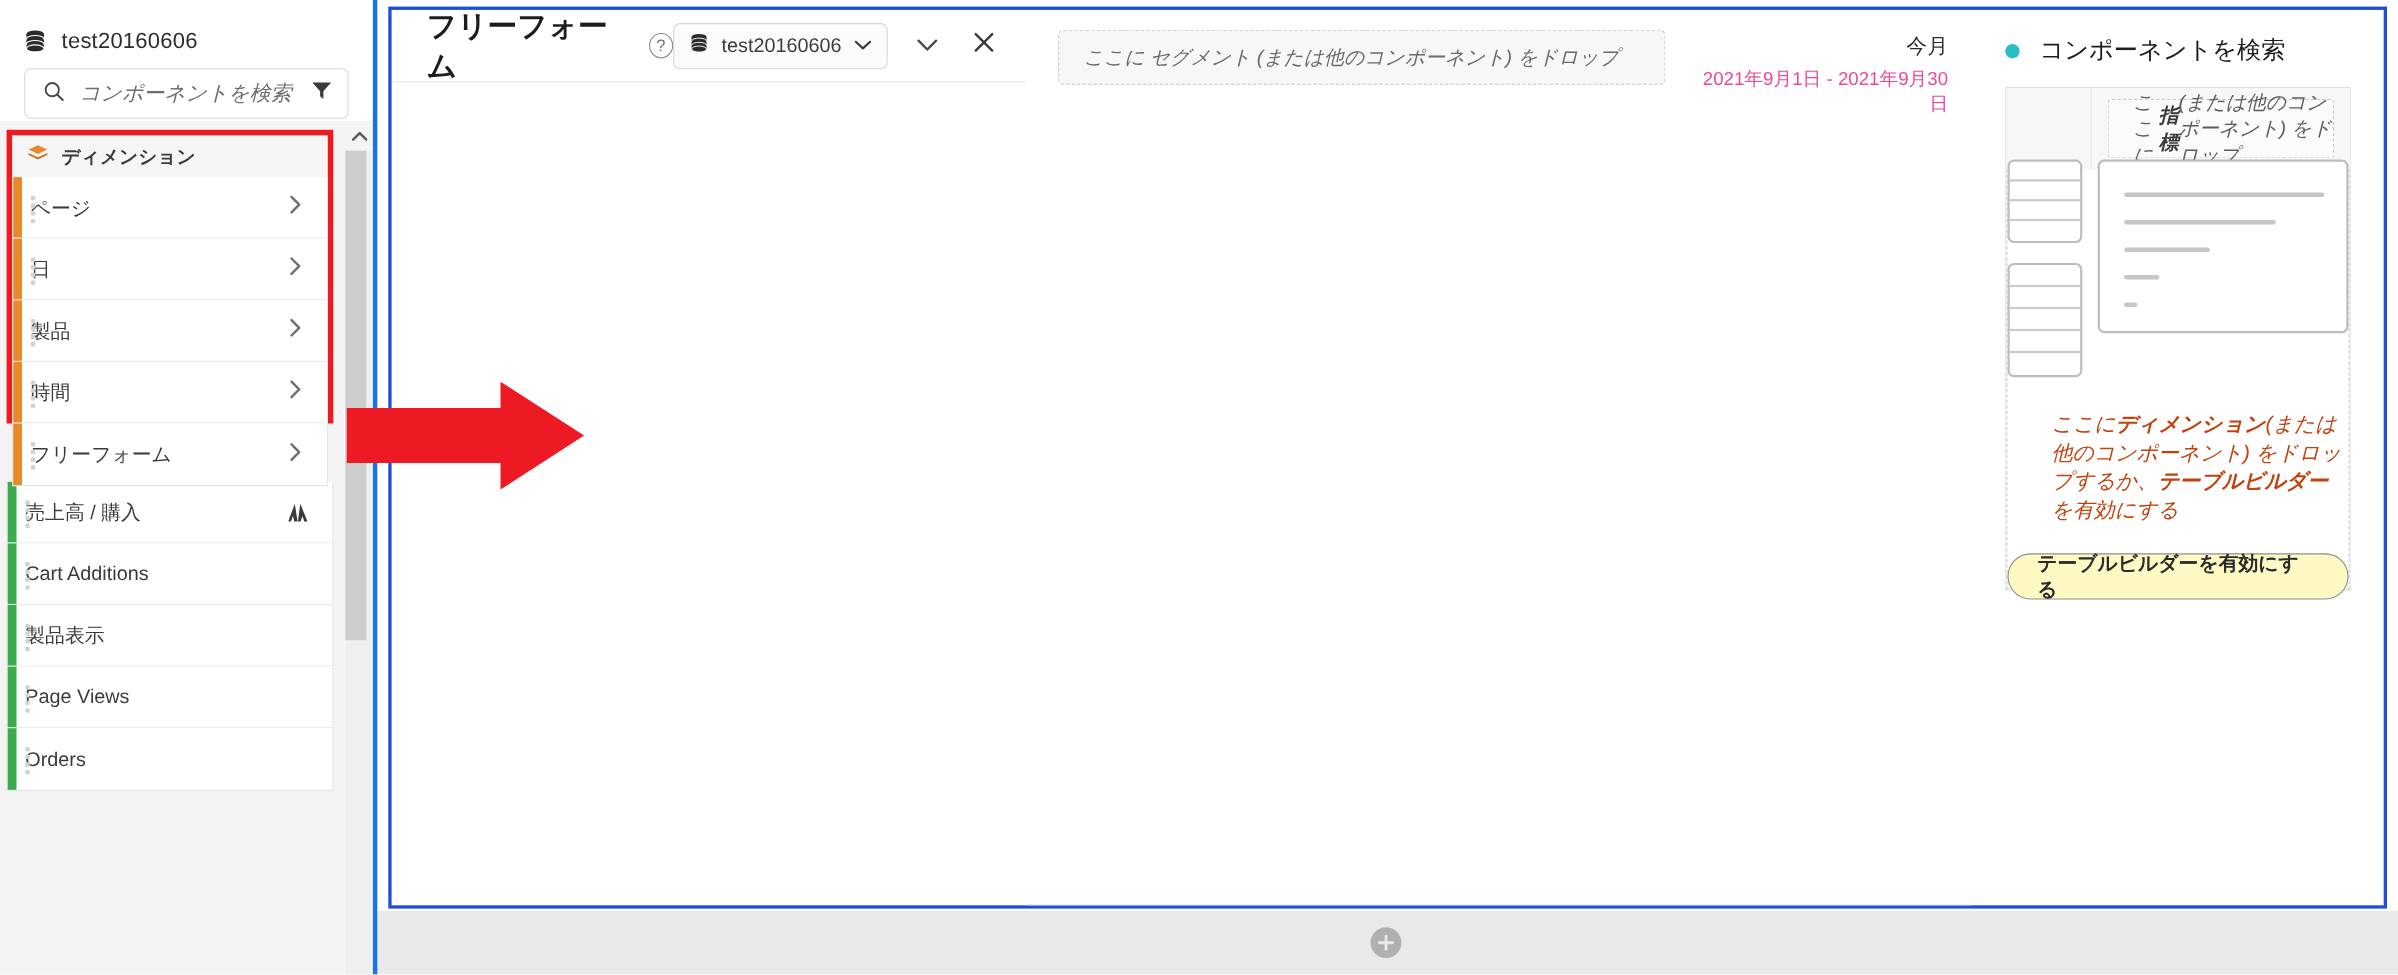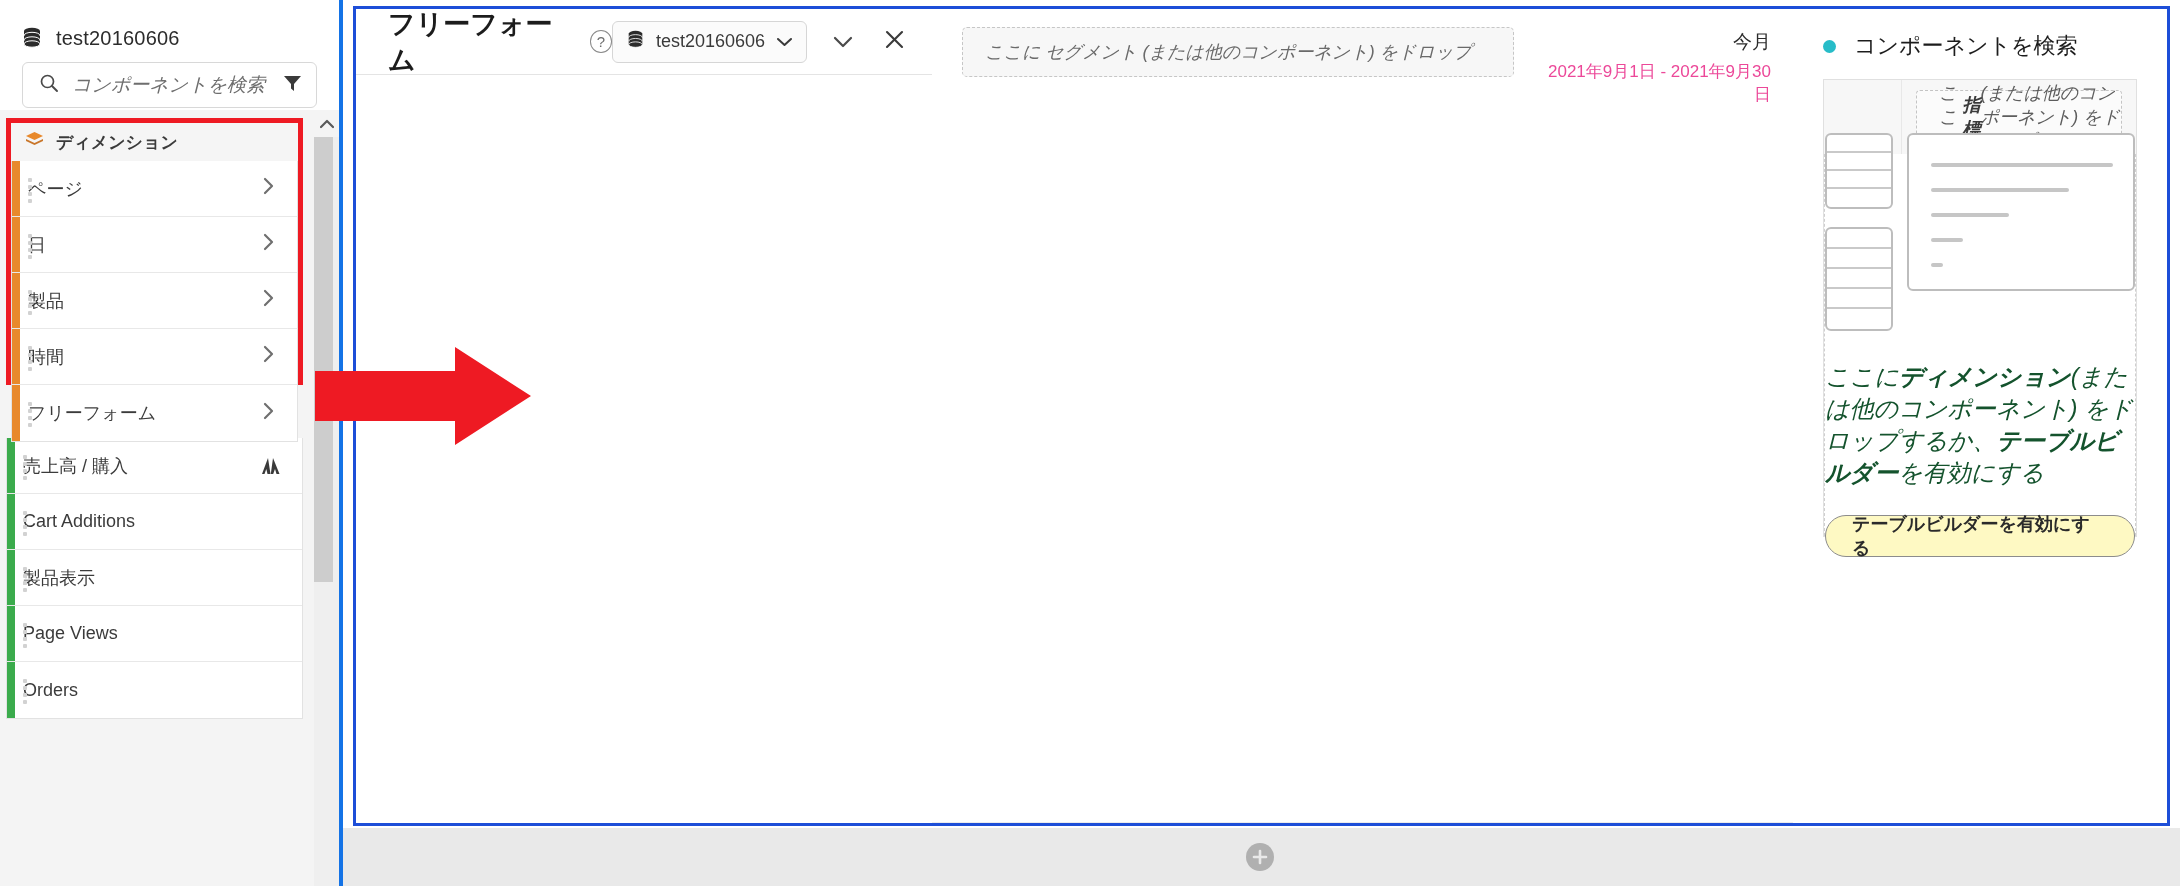--- a/index.html
+++ b/index.html
@@ -175,21 +175,21 @@
   .ill-box span { display: block; border-bottom: 2px solid #c9c9c9; }
   .ill-box span:last-child { border-bottom: none; }
   .ill-box.small span { height: 18px; }
   .ill-box.big span { height: 20px; }
   .ill-card {
     width: 228px; height: 158px; border: 2px solid #bdbdbd; border-radius: 6px;
     padding: 28px 0 0 22px; background:#fff;
   }
   .ill-card i { display:block; height: 4px; background:#c6c6c6; border-radius:2px; margin-bottom: 21px; }
 
-  .drop-hint { font-size: 24px; color: #14532d; margin-top: 30px; font-style: italic; }
+  .drop-hint { font-size: 19px; color: #c2410c; margin-top: 30px; font-style: italic; margin-left: 40px; }
   .drop-hint b { font-weight: bold; font-style: italic; }
   .builder-btn {
     margin-top: 26px; height: 42px; padding: 0 26px; border: 1.6px solid #8c8c8c;
     border-radius: 21px; background: #fef9c3; font-size: 18px; color: #2b2b2b;
     display: flex; align-items: center; cursor: pointer;
     font-family: "Liberation Sans", sans-serif; font-weight: bold;
   }
 
   .add-panel-row {
     position:absolute; left:0; right:0; bottom:0; height: 58px; background:#e9e9e9;

